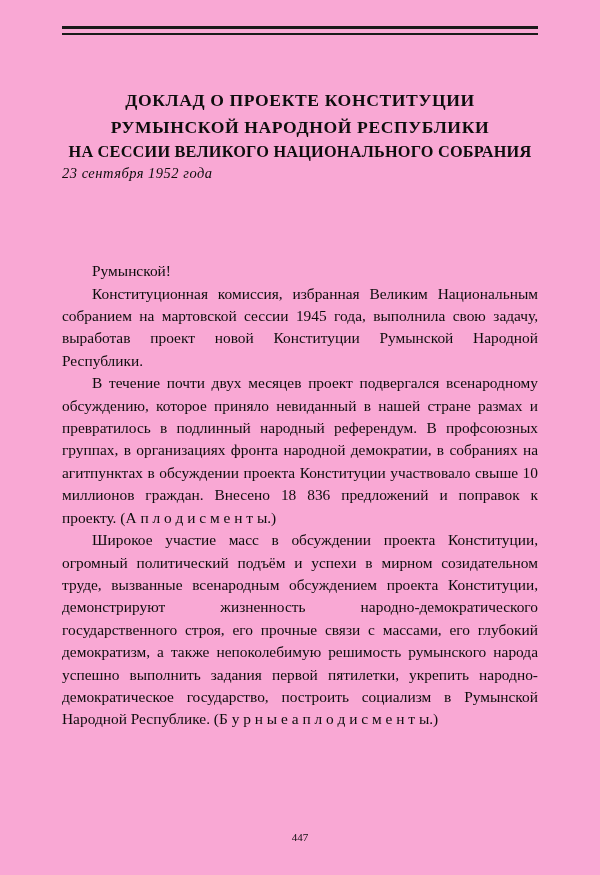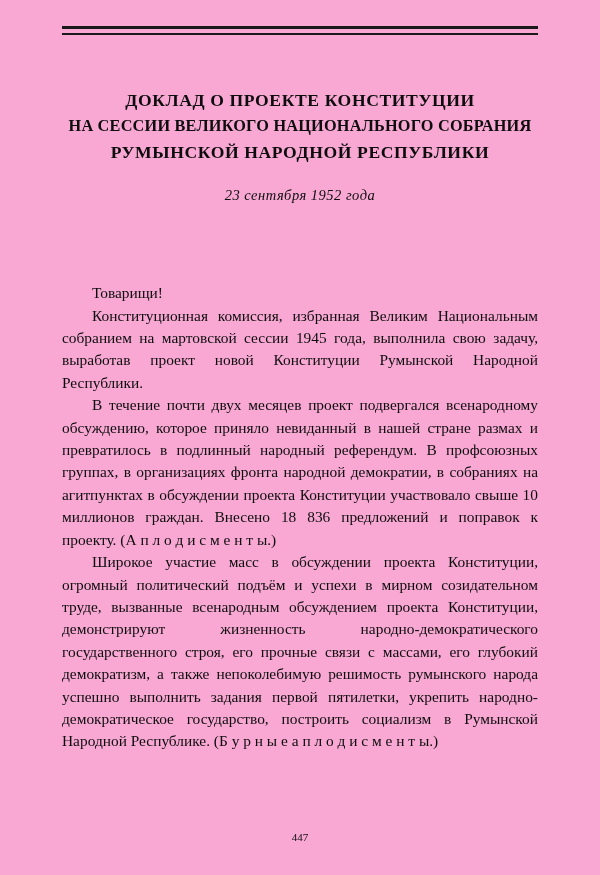--- a/index.html
+++ b/index.html
@@ -49,22 +49,20 @@
     letter-spacing: 0.6px;
     font-weight: bold;
     line-height: 1.52;
     text-transform: uppercase;
     white-space: nowrap;
   }
   .title-line.l1 { font-size: 17.6px; }
   .title-line.l2 { font-size: 17.6px; }
   .title-line.l3 { font-size: 16.3px; letter-spacing: 0.2px; }
   .subtitle {
-    margin-top: 22px;
-    text-align: center;
     font-style: italic;
     font-size: 14.5px;
     letter-spacing: 0.5px;
   }
   .body-block {
     margin-top: 78px;
   }
   p.para {
     margin: 0;
     font-size: 15.4px;
@@ -90,28 +88,28 @@
 
 <div class="page">
 
   <div class="rule-group">
     <div class="rule top"></div>
     <div class="rule bottom"></div>
   </div>
 
   <div class="title-block">
     <div class="title-line l1">ДОКЛАД О ПРОЕКТЕ КОНСТИТУЦИИ</div>
+    <div class="title-line l2">РУМЫНСКОЙ НАРОДНОЙ РЕСПУБЛИКИ</div>
     <div class="title-line l3">НА СЕССИИ ВЕЛИКОГО НАЦИОНАЛЬНОГО СОБРАНИЯ</div>
-    <div class="title-line l2">РУМЫНСКОЙ НАРОДНОЙ РЕСПУБЛИКИ</div>
   </div>
 
   <div class="subtitle">23 сентября 1952 года</div>
 
   <div class="body-block">
-    <p class="para first-greeting">Товарищи!</p>
+    <p class="para first-greeting">Румынской!</p>
     <p class="para">Конституционная комиссия, избранная Великим Национальным собранием на мартовской сессии 1945 года, выполнила свою задачу, выработав проект новой Конституции Румынской Народной Республики.</p>
     <p class="para">В течение почти двух месяцев проект подвергался всенародному обсуждению, которое приняло невиданный в нашей стране размах и превратилось в подлинный народный референдум. В профсоюзных группах, в организациях фронта народной демократии, в собраниях на агитпунктах в обсуждении проекта Конституции участвовало свыше 10 миллионов граждан. Внесено 18 836 предложений и поправок к проекту. (А п л о д и с м е н т ы.)</p>
     <p class="para">Широкое участие масс в обсуждении проекта Конституции, огромный политический подъём и успехи в мирном созидательном труде, вызванные всенародным обсуждением проекта Конституции, демонстрируют жизненность народно-демократического государственного строя, его прочные связи с массами, его глубокий демократизм, а также непоколебимую решимость румынского народа успешно выполнить задания первой пятилетки, укрепить народно-демократическое государство, построить социализм в Румынской Народной Республике. (Б у р н ы е а п л о д и с м е н т ы.)</p>
   </div>
 
   <div class="folio">447</div>
 
 </div>
 
 </body></html>

